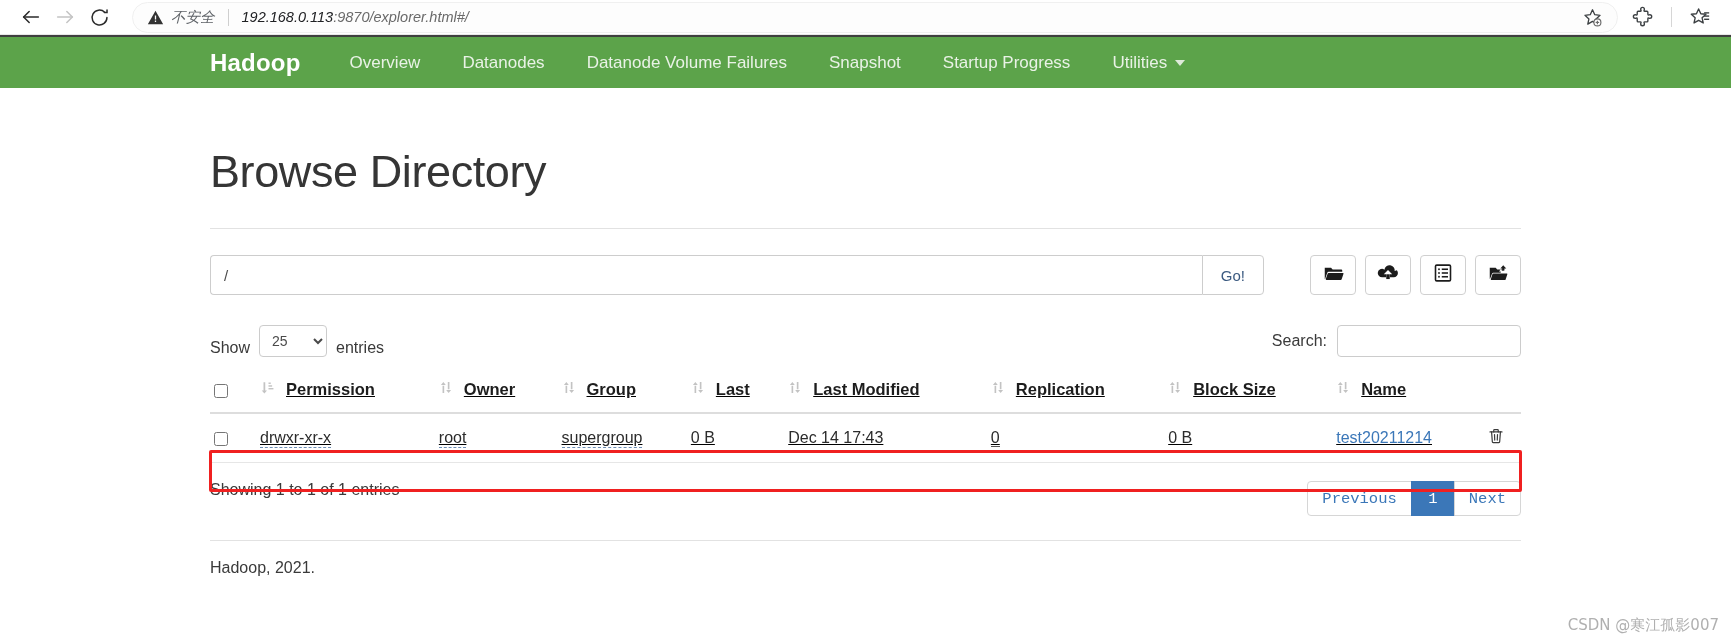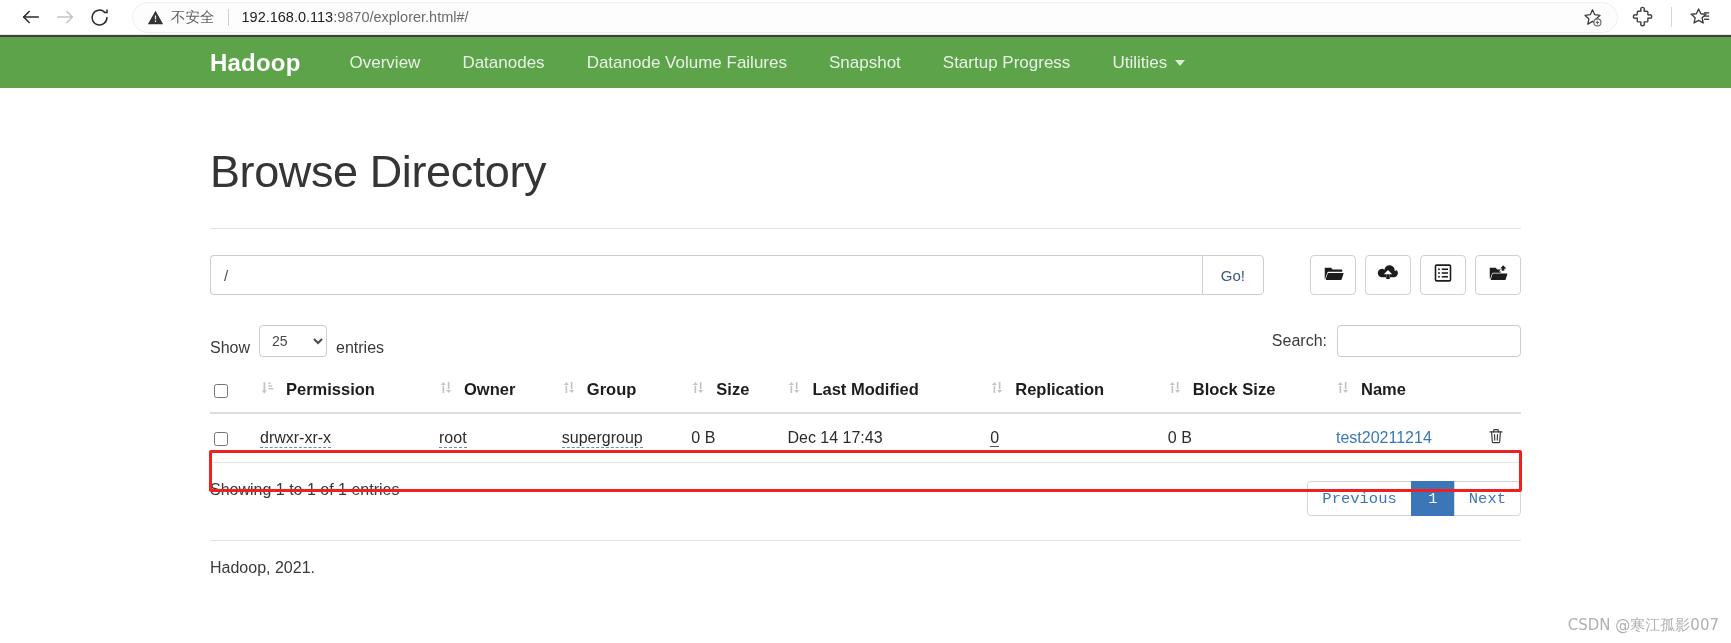--- a/index.html
+++ b/index.html
@@ -34,20 +34,21 @@
     flex: 1 1 auto;
     height: 31px;
     background: #fdfdfd;
     border-radius: 16px;
     display: flex;
     align-items: center;
     margin-left: 16px;
     padding: 0 14px;
     min-width: 0;
     border: 1px solid #f0f0f0;
+    font-style: italic;
   }
   .warn-icon { color: #333; margin-right: 7px; display:flex; align-items:center;}
   .warn-text {
     font-size: 14.5px; color: #5f6368;
     font-family: "DejaVu Sans", sans-serif;
     white-space: nowrap;
   }
   .omni-sep {
     width: 1px; height: 17px; background: #cfcfcf;
     margin: 0 13px;
@@ -178,21 +179,21 @@
     height: 32px; width: 184px;
     border: 1px solid #ccc;
     border-radius: 4px;
     padding: 0 8px;
     font-family: "Liberation Sans", sans-serif;
     font-size: 14px;
     outline: none;
   }
 
   
-  table.files { width: 100%; border-collapse: collapse; margin-top: 14px; }
+  table.files { width: 100%; border-collapse: collapse; margin-top: 14px; text-decoration: underline; }
   table.files th {
     text-align: left;
     font-size: 16.5px;
     font-weight: bold;
     color: #1d1d1d;
     padding: 9px 4px 13px 4px;
     border-bottom: 2px solid #dddddd;
     white-space: nowrap;
   }
   table.files td {
@@ -444,21 +445,21 @@
           </span>
         </th>
         <th>
           <span class="th-inner">
             <span class="sort-ico">
               <svg width="14" height="15" viewBox="0 0 24 24" fill="currentColor">
                   <path d="M7.5 2.6l4.2 5.2H3.3L7.5 2.6zM16.5 21.4l-4.2-5.2h8.4l-4.2 5.2z"></path>
                   <path d="M6.1 8.8h2.8v12.6H6.1zM15.1 2.6h2.8v12.6h-2.8z"></path>
                 </svg>
             </span>
-            <span class="lbl">Size</span>
+            <span class="lbl">Last</span>
           </span>
         </th>
         <th>
           <span class="th-inner">
             <span class="sort-ico">
               <svg width="14" height="15" viewBox="0 0 24 24" fill="currentColor">
                   <path d="M7.5 2.6l4.2 5.2H3.3L7.5 2.6zM16.5 21.4l-4.2-5.2h8.4l-4.2 5.2z"></path>
                   <path d="M6.1 8.8h2.8v12.6H6.1zM15.1 2.6h2.8v12.6h-2.8z"></path>
                 </svg>
             </span>

